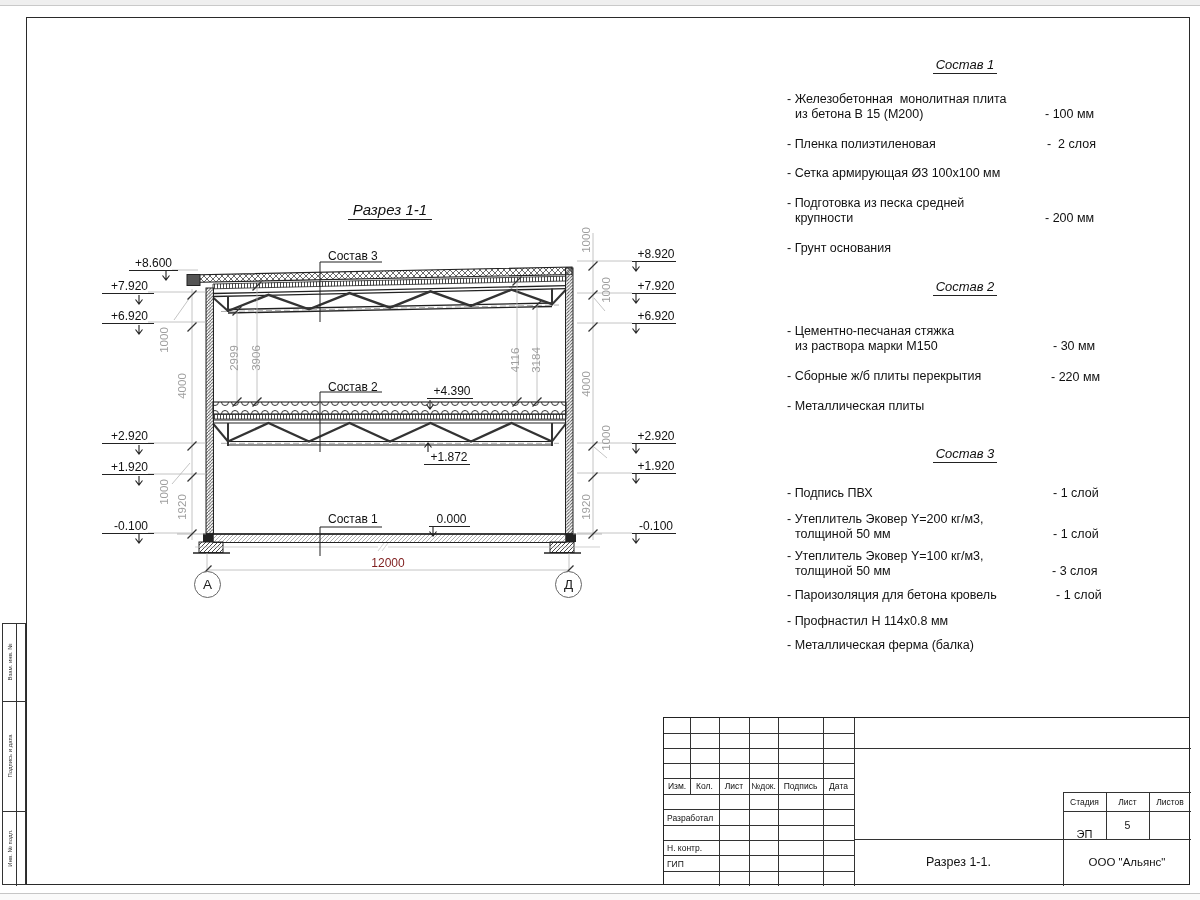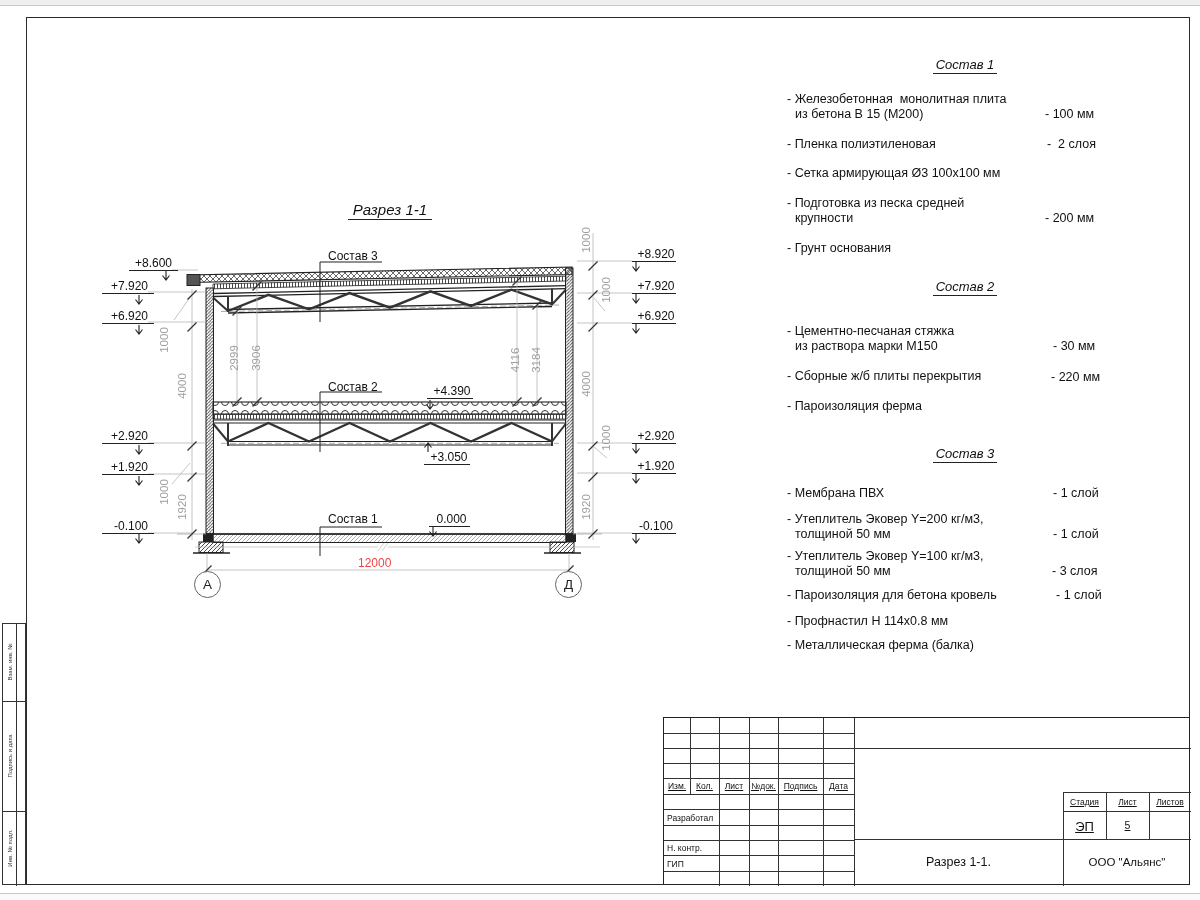--- a/index.html
+++ b/index.html
@@ -11,33 +11,33 @@
   .page-bottom{left:0;top:893px;width:1200px;height:7px;background:#fafafa;border-top:1px solid #c6c6c6;}
   .frame{left:26px;top:17px;width:1164px;height:868px;border:1.8px solid #2a2a2a;box-sizing:border-box;}
   
   .sec-title{left:300px;top:201px;width:180px;text-align:center;}
   .sec-title span{font:italic 15px "Liberation Sans",sans-serif;border-bottom:1px solid #222;padding:0 5px 1px 5px;margin-top:6px;}
   .complabel{font:12px "Liberation Sans",sans-serif;color:#111;white-space:nowrap;}
   .em{height:14px;font:12px "Liberation Sans",sans-serif;color:#111;border-bottom:1px solid #222;white-space:nowrap;box-sizing:content-box;}
   .em-l{text-align:right;padding-right:6px;}
   .em-r{text-align:center;padding-left:4px;}
   .rot{transform:translate(-50%,-50%) rotate(-90deg);font:11.5px "Liberation Sans",sans-serif;color:#9f9f9f;white-space:nowrap;}
-  .dimh{font:12px "Liberation Sans",sans-serif;color:#ef4444;white-space:nowrap;}
+  .dimh{font:12px "Liberation Sans",sans-serif;color:#7f1d1d;text-align:center;white-space:nowrap;}
   .bubble{width:27px;height:27px;border:1.2px solid #666;border-radius:50%;display:flex;align-items:center;justify-content:center;
           font:13.5px "Liberation Sans",sans-serif;color:#222;background:#fff;box-sizing:border-box;}
   
   .ctitle{width:178px;text-align:center;}
   .ctitle span{font:italic 13px "Liberation Sans",sans-serif;border-bottom:1px solid #222;padding:0 3px 1px 3px;}
   .cl{font:12.5px "Liberation Sans",sans-serif;color:#111;white-space:pre;}
   
   .tb{left:663px;top:717px;width:527px;height:168px;border:1.6px solid #222;box-sizing:border-box;}
   .vl{position:absolute;width:1px;background:#333;}
   .hl{position:absolute;height:1px;background:#333;}
   .tbl{position:absolute;font:8.5px "Liberation Sans",sans-serif;color:#111;white-space:nowrap;}
-  .tbc{text-align:center;text-decoration:underline;}
+  .tbc{text-align:center;}
   .tbbig{position:absolute;font:12.5px "Liberation Sans",sans-serif;text-align:center;white-space:nowrap;}
   
   .stamp{left:2px;top:623px;width:24px;height:262px;border:1.2px solid #333;box-sizing:border-box;}
   .vtext{position:absolute;transform:translate(-50%,-50%) rotate(-90deg);font:6px "Liberation Sans",sans-serif;color:#333;white-space:nowrap;}
 </style>
 </head>
 <body>
 
 <div class="abs page-top"></div>
 <div class="abs page-bottom"></div>
@@ -201,21 +201,21 @@
 <div class="abs em em-l" style="left:102px;top:519px;width:46px">-0.100</div>
 
 <div class="abs em em-r" style="left:632px;top:247px;width:40px">+8.920</div>
 <div class="abs em em-r" style="left:632px;top:279px;width:40px">+7.920</div>
 <div class="abs em em-r" style="left:632px;top:309px;width:40px">+6.920</div>
 <div class="abs em em-r" style="left:632px;top:429px;width:40px">+2.920</div>
 <div class="abs em em-r" style="left:632px;top:459px;width:40px">+1.920</div>
 <div class="abs em em-r" style="left:632px;top:519px;width:40px">-0.100</div>
 
 <div class="abs em em-r" style="left:427px;top:384px;width:42px">+4.390</div>
-<div class="abs em em-r" style="left:424px;top:450px;width:42px">+3.050</div>
+<div class="abs em em-r" style="left:424px;top:450px;width:42px">+1.872</div>
 <div class="abs em em-r" style="left:429px;top:512px;width:37px">0.000</div>
 
 <div class="abs rot" style="left:164px;top:340px">1000</div>
 <div class="abs rot" style="left:182px;top:386px">4000</div>
 <div class="abs rot" style="left:164px;top:492px">1000</div>
 <div class="abs rot" style="left:182px;top:507px">1920</div>
 <div class="abs rot" style="left:586px;top:240px">1000</div>
 <div class="abs rot" style="left:606px;top:290px">1000</div>
 <div class="abs rot" style="left:586px;top:384px">4000</div>
 <div class="abs rot" style="left:606px;top:438px">1000</div>
@@ -240,24 +240,24 @@
 <div class="abs cl" style="left:795px;top:211px">крупности</div>
 <div class="abs cl" style="left:1045px;top:211px">- 200 мм</div>
 <div class="abs cl" style="left:787px;top:241px">- Грунт основания</div>
 
 <div class="abs ctitle" style="left:876px;top:277px"><span>Состав 2</span></div>
 <div class="abs cl" style="left:787px;top:324px">- Цементно-песчаная стяжка</div>
 <div class="abs cl" style="left:795px;top:339px">из раствора марки М150</div>
 <div class="abs cl" style="left:1053px;top:339px">- 30 мм</div>
 <div class="abs cl" style="left:787px;top:369px">- Сборные ж/б плиты перекрытия</div>
 <div class="abs cl" style="left:1051px;top:370px">- 220 мм</div>
-<div class="abs cl" style="left:787px;top:399px">- Пароизоляция ферма</div>
+<div class="abs cl" style="left:787px;top:399px">- Металлическая плиты</div>
 
 <div class="abs ctitle" style="left:876px;top:444px"><span>Состав 3</span></div>
-<div class="abs cl" style="left:787px;top:486px">- Мембрана ПВХ</div>
+<div class="abs cl" style="left:787px;top:486px">- Подпись ПВХ</div>
 <div class="abs cl" style="left:1053px;top:486px">- 1 слой</div>
 <div class="abs cl" style="left:787px;top:512px">- Утеплитель Эковер Y=200 кг/м3,</div>
 <div class="abs cl" style="left:795px;top:527px">толщиной 50 мм</div>
 <div class="abs cl" style="left:1053px;top:527px">- 1 слой</div>
 <div class="abs cl" style="left:787px;top:549px">- Утеплитель Эковер Y=100 кг/м3,</div>
 <div class="abs cl" style="left:795px;top:564px">толщиной 50 мм</div>
 <div class="abs cl" style="left:1052px;top:564px">- 3 слоя</div>
 <div class="abs cl" style="left:787px;top:588px">- Пароизоляция для бетона кровель</div>
 <div class="abs cl" style="left:1056px;top:588px">- 1 слой</div>
 <div class="abs cl" style="left:787px;top:614px">- Профнастил Н 114х0.8 мм</div>
@@ -296,21 +296,21 @@
   <div class="tbl tbc" style="left:114px;width:45px;top:63px">Подпись</div>
   <div class="tbl tbc" style="left:159px;width:31px;top:63px">Дата</div>
 
   <div class="tbl" style="left:3px;top:95px">Разработал</div>
   <div class="tbl" style="left:3px;top:125px">Н. контр.</div>
   <div class="tbl" style="left:3px;top:141px">ГИП</div>
 
   <div class="tbl tbc" style="left:399px;width:43px;top:79px">Стадия</div>
   <div class="tbl tbc" style="left:442px;width:43px;top:79px">Лист</div>
   <div class="tbl tbc" style="left:485px;width:42px;top:79px">Листов</div>
-  <div class="tbl tbc" style="left:399px;width:43px;top:101px;font-size:13px">ЭП</div>
+  <div class="tbl tbc" style="left:399px;width:43px;top:110px;font-size:11px">ЭП</div>
   <div class="tbl tbc" style="left:442px;width:43px;top:101px;font-size:10.5px">5</div>
 
   <div class="tbbig" style="left:190px;width:209px;top:137px">Разрез  1-1.</div>
   <div class="tbbig" style="left:399px;width:128px;top:138px;font-size:11.5px">ООО "Альянс"</div>
 </div>
 
 <div class="abs stamp">
   <div class="vl" style="left:13px;top:0;height:262px"></div>
   <div class="hl" style="top:77px;left:0;width:24px"></div>
   <div class="hl" style="top:187px;left:0;width:24px"></div>

